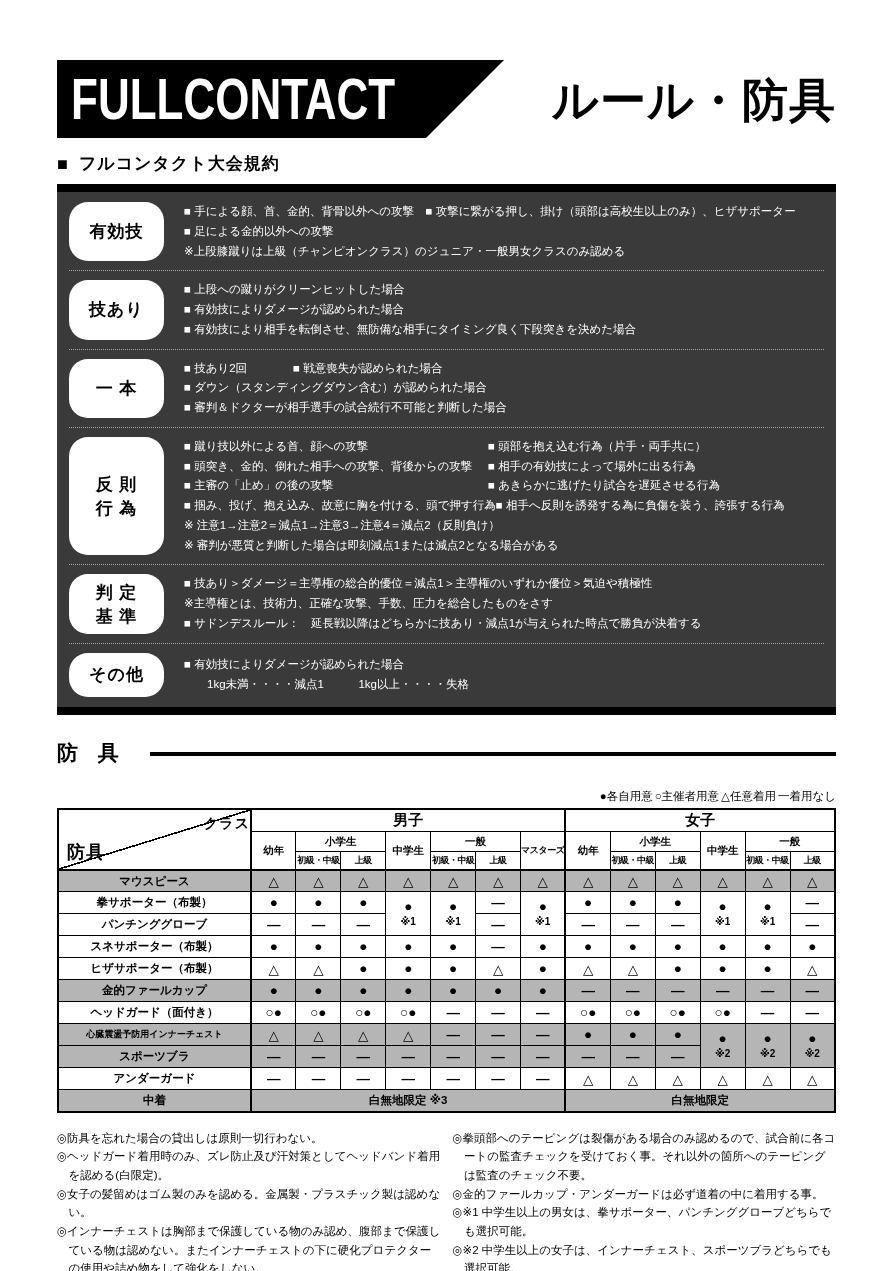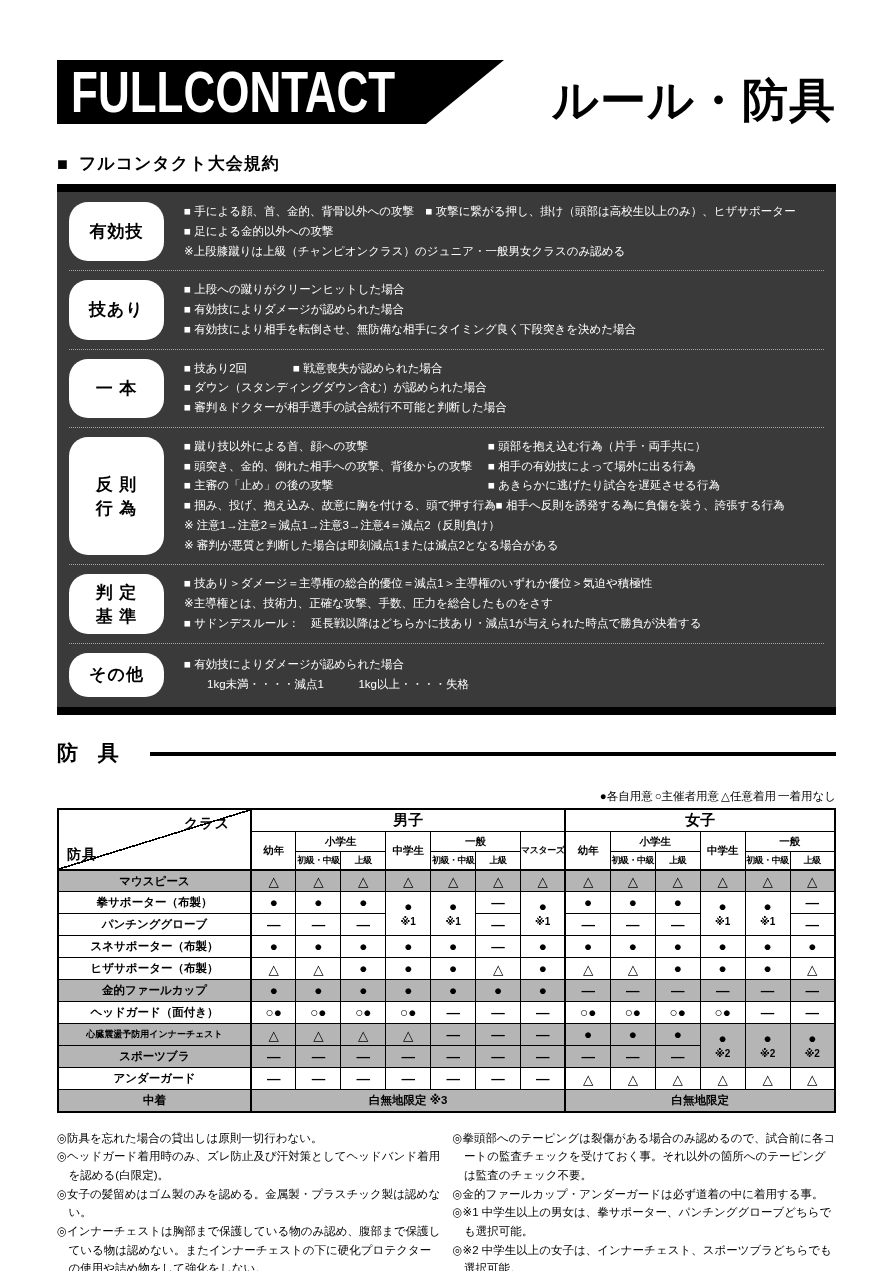--- a/index.html
+++ b/index.html
@@ -7,21 +7,21 @@
   body {
     width:893px; height:1271px;
     font-family:"Liberation Sans","DejaVu Sans",sans-serif;
     color:#000; overflow:hidden;
   }
   .page { width:893px; height:1271px; padding:60px 57px 0 57px; background:#fff; }
 
   
   .masthead { display:flex; align-items:stretch; height:78px; }
   .logo-box {
-    width:447px; height:64px; background:#000;
+    width:447px; height:78px; background:#000;
     clip-path:polygon(0 0,100% 0,calc(100% - 78px) 100%,0 100%);
     display:flex; align-items:center; padding-left:14px; flex:0 0 auto;
   }
   .logo-text {
     color:#fff; font-size:55px; font-weight:bold; letter-spacing:0;
     transform:scale(0.80,1.05); transform-origin:left center; white-space:nowrap;
   }
   .page-title {
     margin-left:auto; font-size:46px; font-weight:900; letter-spacing:1px;
     line-height:80px; white-space:nowrap;
@@ -62,22 +62,22 @@
 
   
   table { margin-top:4px; width:100%; border-collapse:collapse; table-layout:fixed; border:2px solid #000; }
   th,td { border:1px solid #000; text-align:center; vertical-align:middle; background:#fff; }
   col.label-col { width:193px; }
   th.corner { position:relative; border-right:2px solid #000; }
   .diag {
     position:absolute; inset:0;
     background:linear-gradient(to bottom right,transparent calc(50% - 0.8px),#000 calc(50% - 0.8px),#000 calc(50% + 0.8px),transparent calc(50% + 0.8px));
   }
-  .corner-top { position:absolute; top:5px; right:20px; font-size:14px; font-weight:bold; letter-spacing:1px; }
-  .corner-bottom { position:absolute; bottom:5px; left:8px; font-size:14px; font-weight:bold; letter-spacing:1px; }
+  .corner-top { position:absolute; top:5px; right:0; font-size:14px; font-weight:bold; letter-spacing:1px; }
+  .corner-bottom { position:absolute; bottom:5px; left:8px; font-size:18px; font-weight:bold; letter-spacing:1px; }
   th.group { font-size:15px; font-weight:bold; height:23px; }
   th.age { font-size:10.5px; font-weight:bold; height:20px; padding:1px 0; }
   th.age.tight { font-size:9px; letter-spacing:-0.5px; }
   th.level { font-size:9px; font-weight:bold; height:18px; letter-spacing:-0.5px; padding:1px 0; }
   th.deep { border-bottom:2px solid #000; }
   th.rlabel { font-size:11.5px; font-weight:bold; height:22px; padding:2px 1px; border-right:2px solid #000; }
   th.rlabel.small { font-size:9px; }
   td.cell { font-size:13.5px; height:22px; padding:0; font-weight:bold; }
   td.cell .sym { font-size:13.5px; line-height:1.25; }
   td.cell .sub { font-size:10px; line-height:1.2; }

